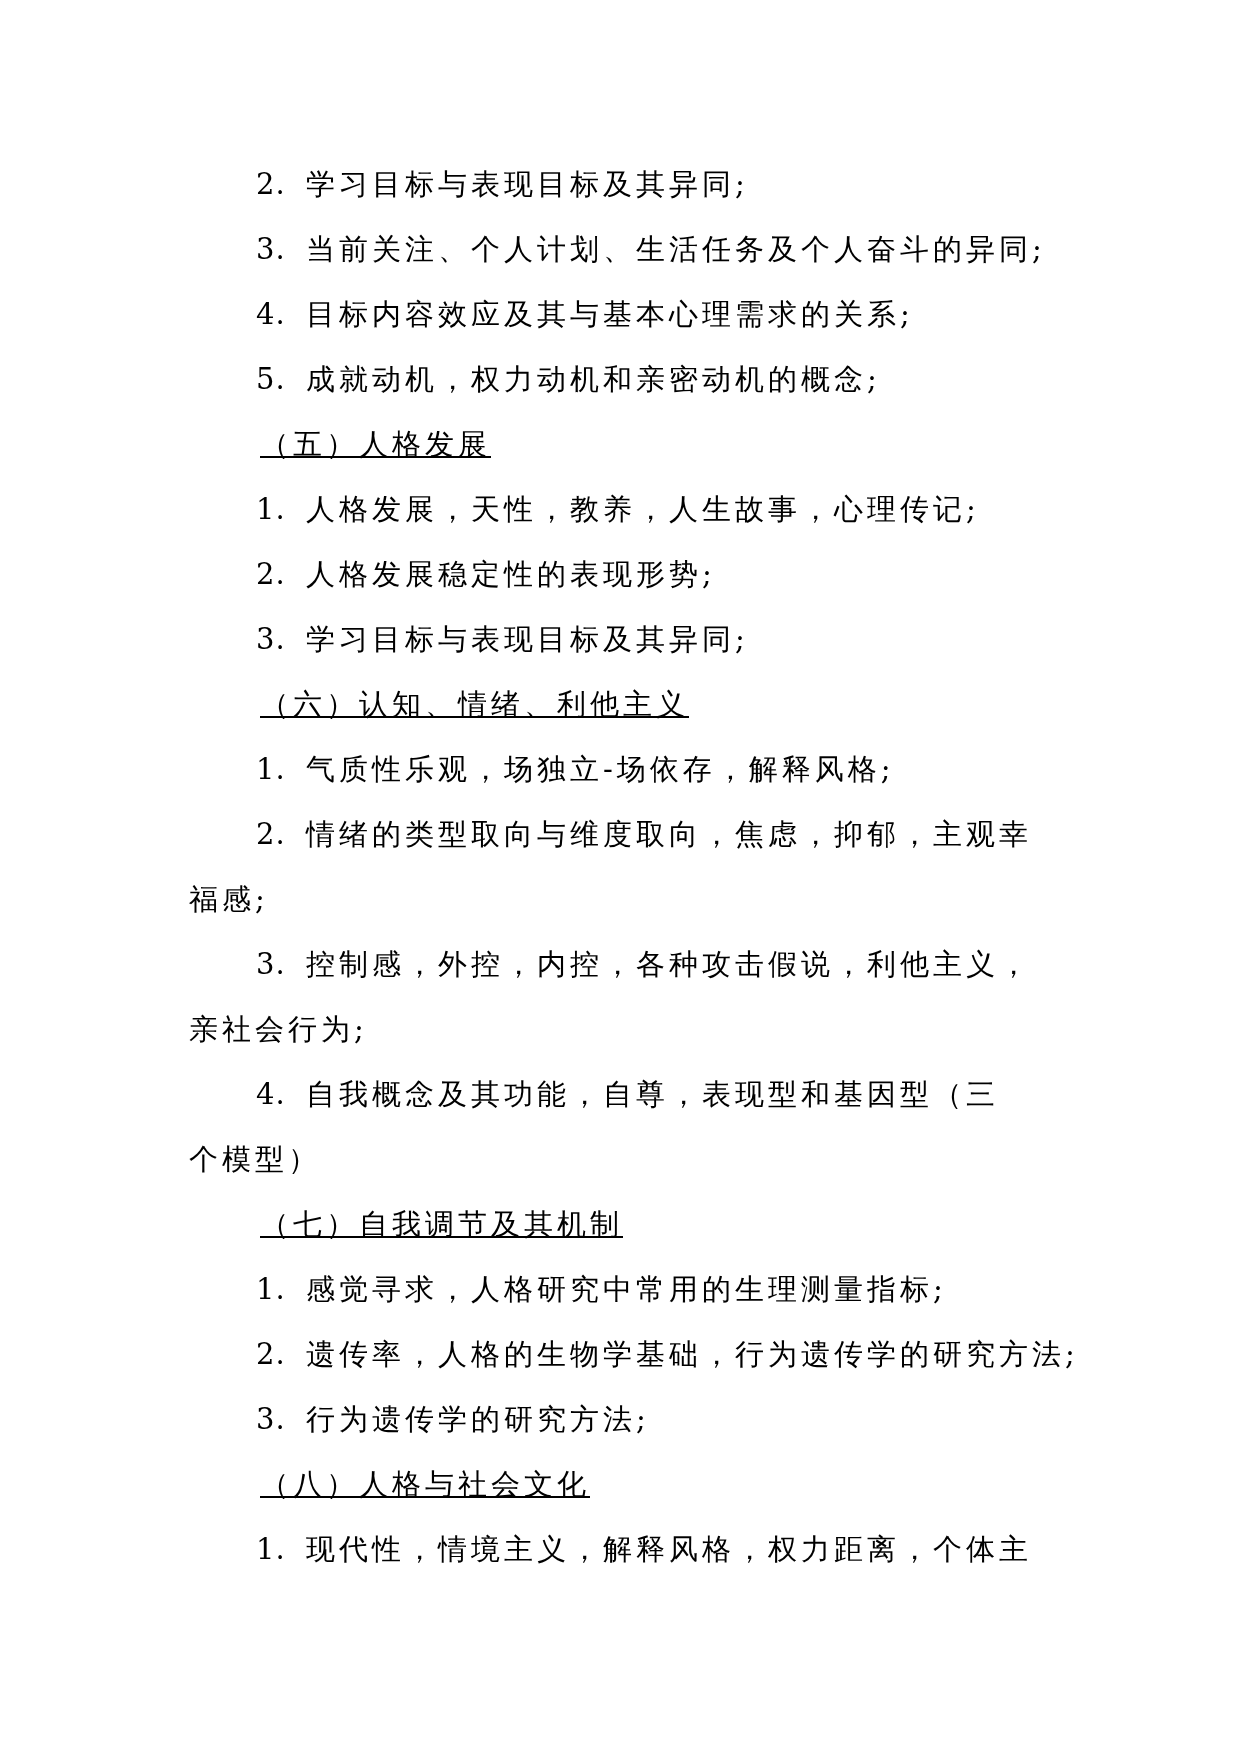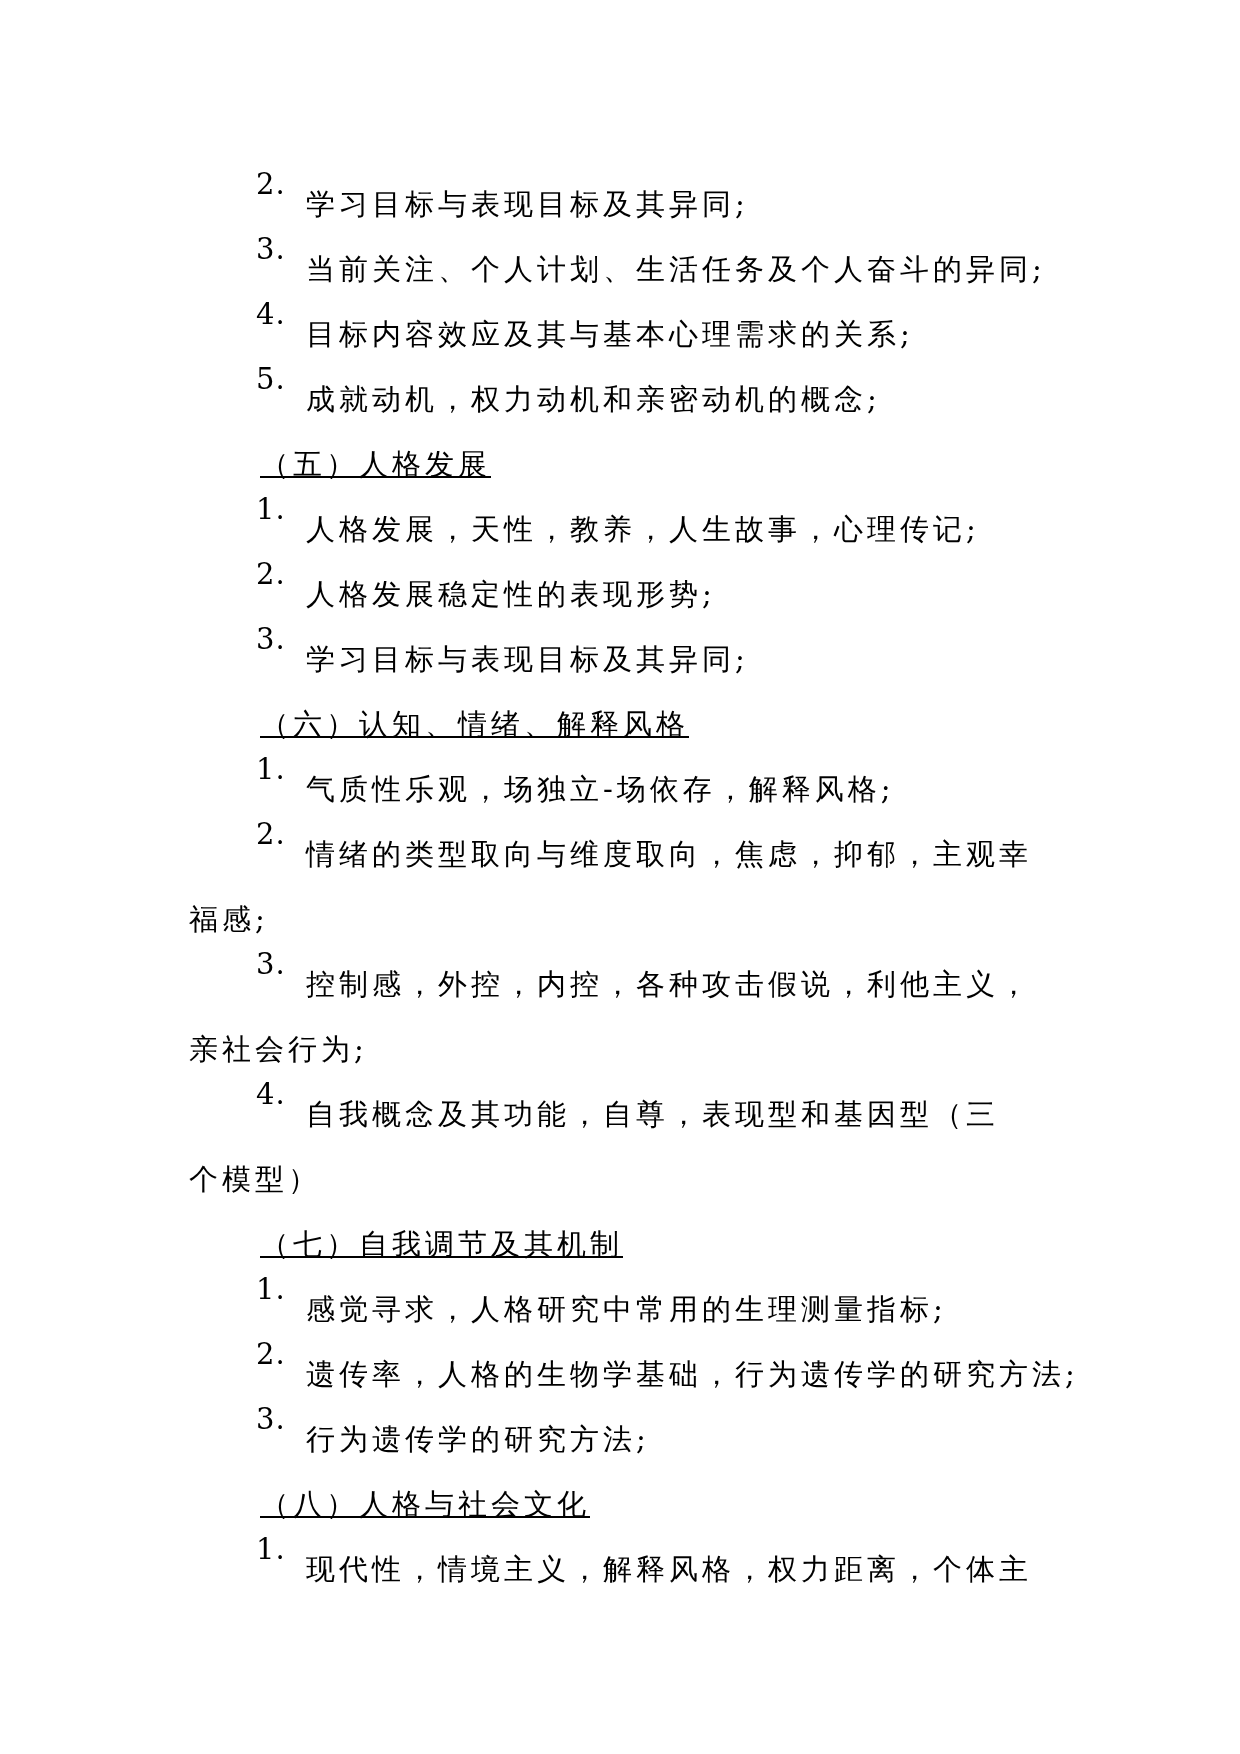--- a/index.html
+++ b/index.html
@@ -32,21 +32,20 @@
     .num {
       position: absolute;
       left: 256px;
       top: 0;
       letter-spacing: 1px;
     }
     .text {
       position: absolute;
       top: 0;
       letter-spacing: 4px;
-      margin-top: 20px;
     }
     .item .text { left: 306px; }
     .heading .text { left: 260px; letter-spacing: 4px; text-decoration: underline; }
     .cont .text { left: 189px; }
   </style>
 </head>
 <body>
 
 <div class="page">
   <div class="line item" style="top:167px">
@@ -74,21 +73,21 @@
   </div>
   <div class="line item" style="top:557px">
     <span class="num">2.</span>
     <span class="text">人格发展稳定性的表现形势;</span>
   </div>
   <div class="line item" style="top:622px">
     <span class="num">3.</span>
     <span class="text">学习目标与表现目标及其异同;</span>
   </div>
   <div class="line heading" style="top:687px">
-    <span class="text">（六）认知、情绪、解释风格</span>
+    <span class="text">（六）认知、情绪、利他主义</span>
   </div>
   <div class="line item" style="top:752px">
     <span class="num">1.</span>
     <span class="text">气质性乐观，场独立-场依存，解释风格;</span>
   </div>
   <div class="line item" style="top:817px">
     <span class="num">2.</span>
     <span class="text">情绪的类型取向与维度取向，焦虑，抑郁，主观幸</span>
   </div>
   <div class="line cont" style="top:882px">

